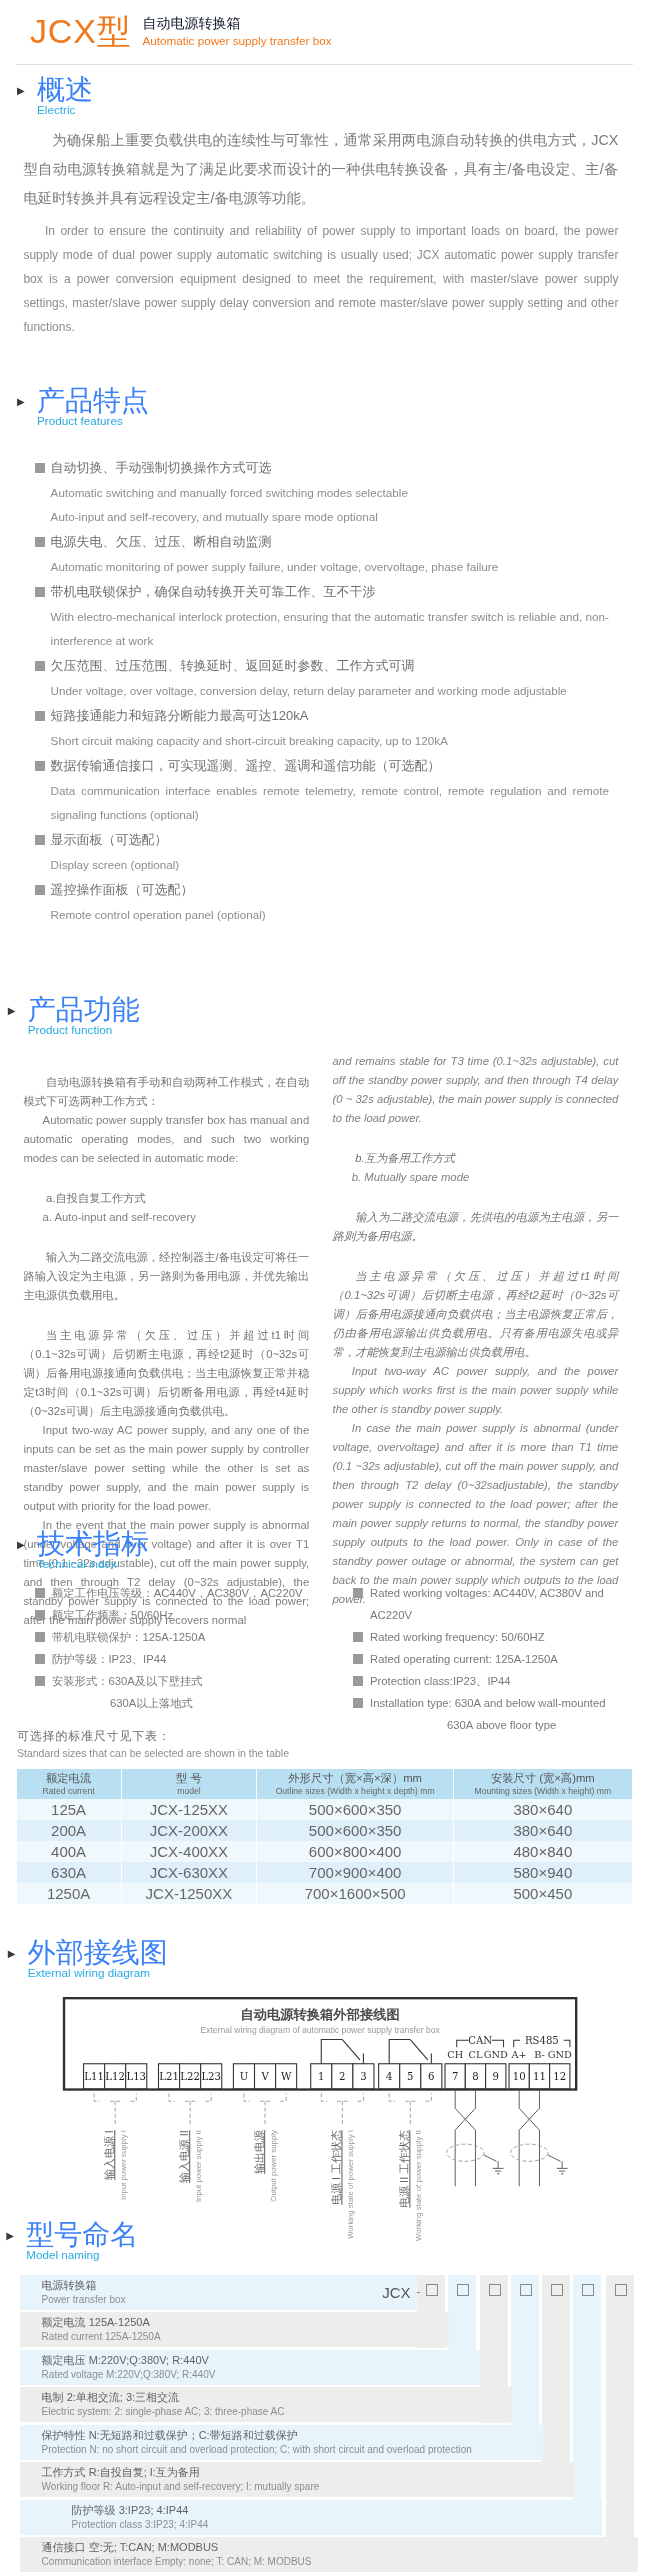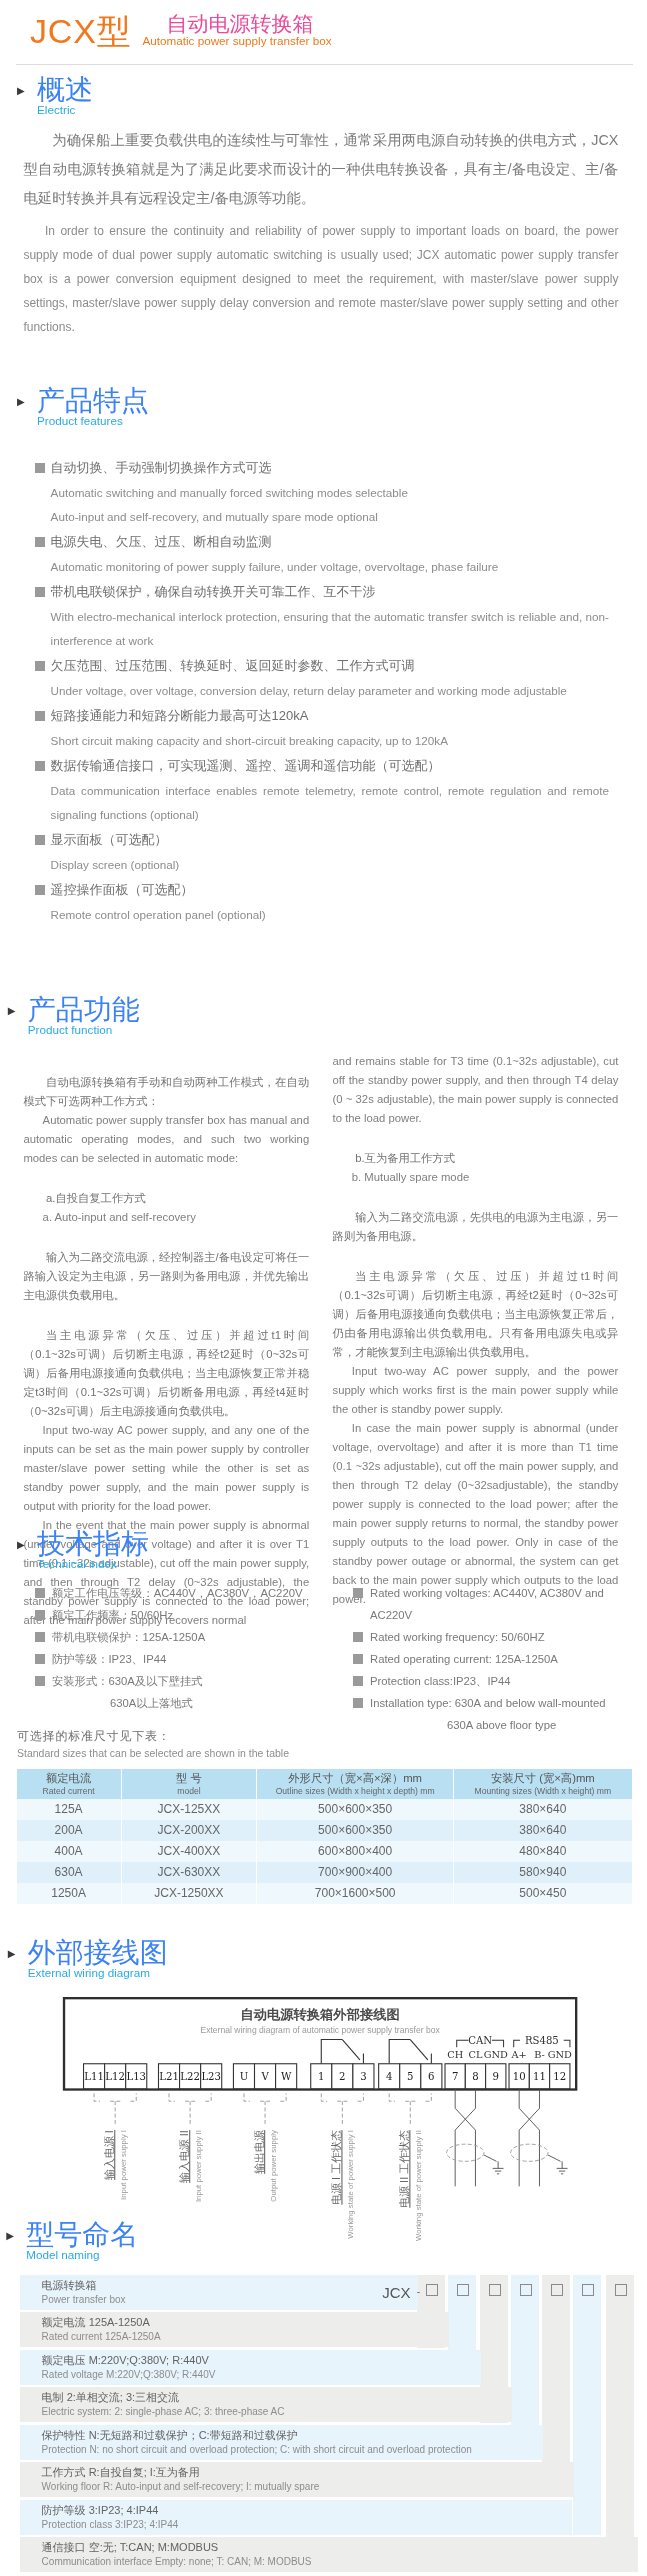--- a/index.html
+++ b/index.html
@@ -3,21 +3,21 @@
 <meta charset="utf-8">
 <style>
   html,body{margin:0;padding:0;background:#fff;}
   body{font-family:"Liberation Sans",sans-serif;color:#777;}
   #page{position:relative;width:648px;height:2576px;background:#fff;overflow:hidden;}
 
   
   .hdr{position:absolute;top:12.5px;left:30px;display:flex;align-items:flex-start;}
   .hdr-model{font-size:34px;line-height:37px;color:#F0791E;letter-spacing:0.8px;}
   .hdr-titles{margin-left:11px;margin-top:1.6px;}
-  .hdr-cn{font-size:21px;color:#ec4899;line-height:19px;margin-left:24px;}
+  .hdr-cn{font-size:14px;color:#0f172a;line-height:19px;}
   .hdr-en{font-size:11.7px;color:#F0791E;line-height:15.6px;}
   .divider{position:absolute;top:64px;left:15.6px;width:617px;height:0.8px;background:#dcdcdc;}
 
   
   .sec{position:absolute;left:17px;}
   .sec .arrow{position:absolute;left:0;top:7px;font-size:10px;color:#3a3a3a;}
   .sec .h-cn{margin-left:20px;font-size:28px;line-height:23.4px;color:#3b82f6;}
   .sec .h-en{margin-left:20px;font-size:11.7px;line-height:17px;color:#2AABE3;}
 
   .para-cn{position:absolute;left:23.4px;width:595px;font-size:14.4px;line-height:29px;color:#7b7b7b;text-align:justify;text-indent:2em;margin:0;}
@@ -25,40 +25,40 @@
 
   
   .feats{position:absolute;top:455px;left:35px;width:574px;}
   .feat-cn{position:relative;font-size:13px;line-height:26px;color:#6f6f6f;padding-left:15.6px;}
   .feat-cn .sq{position:absolute;left:0;top:7.8px;width:10px;height:10px;background:#9a9a9a;}
   .feat-en{font-size:11.7px;line-height:24px;color:#8d8d8d;padding-left:15.6px;text-align:justify;}
 
   
   .func-cols{position:absolute;top:1052px;left:23.4px;width:595px;display:flex;}
   .func-col{width:286px;}
-  .func-col+.func-col{margin-left:23.4px;}
+  .func-col+.func-col{margin-left:23.4px;font-style:italic;}
   .func-col p{margin:0;font-size:11.3px;line-height:19px;color:#808080;text-align:justify;}
   .func-col p.cn{color:#737373;text-indent:2em;margin-top:21px;}
   .func-col p.en{text-indent:1.7em;}
   .func-col p.noind{text-indent:0;}
 
   
   .tech-list{position:absolute;width:306px;}
   .tech-item{position:relative;font-size:11.3px;line-height:22px;color:#7a7a7a;padding-left:17px;}
   .tech-item .sq{position:absolute;left:0;top:6.2px;width:10px;height:10px;background:#9a9a9a;}
   .tech-extra{font-size:11.3px;line-height:22px;color:#7a7a7a;padding-left:75px;}
 
   
   .tbl-intro-cn{position:absolute;top:1728px;left:17px;font-size:12px;color:#6e6e6e;letter-spacing:0.8px;}
   .tbl-intro-en{position:absolute;top:1747px;left:17px;font-size:10.5px;color:#8d8d8d;}
   table.sizes{position:absolute;top:1769px;left:15.6px;width:617px;border-collapse:separate;border-spacing:1.6px 0.8px;}
   table.sizes th{background:#B9E0F2;font-weight:normal;padding:2.3px 1.6px;}
   table.sizes th .th-cn{font-size:11.3px;color:#555;}
   table.sizes th .th-en{font-size:8.6px;color:#666;}
-  table.sizes td{font-size:12px;color:#666;text-align:center;height:19px;}
+  table.sizes td{font-size:15px;color:#666;text-align:center;height:19px;}
   table.sizes tr.odd td{background:#EFF8FD;}
   table.sizes tr.even td{background:#DFF0FA;}
 
   
   #wiring-svg{position:absolute;top:1991px;left:0;}
 
   
   .naming{position:absolute;top:2275px;left:15.6px;width:621px;height:298px;}
   .nm-strip{position:absolute;top:0;}
   .nm-row{position:absolute;left:4px;height:35px;}
@@ -436,21 +436,21 @@
         <div class="r-en">Electric system:  2: single-phase AC; 3: three-phase AC</div>
       </div>
     <div class="nm-row bg-blue" style="top:150px;width:523px;">
         <div class="r-cn">保护特性  N:无短路和过载保护；C:带短路和过载保护</div>
         <div class="r-en">Protection  N: no short circuit and overload protection; C: with short circuit and overload protection</div>
       </div>
     <div class="nm-row bg-gray" style="top:187px;width:554px;">
         <div class="r-cn">工作方式  R:自投自复;  I:互为备用</div>
         <div class="r-en">Working floor  R: Auto-input and self-recovery; I: mutually spare</div>
       </div>
-    <div class="nm-row bg-blue" style="top:225px;width:552px;">
+    <div class="nm-row bg-blue" style="top:225px;width:552px;padding-left:30px;">
         <div class="r-cn">防护等级  3:IP23;  4:IP44</div>
         <div class="r-en">Protection class  3:IP23;  4:IP44</div>
       </div>
     <div class="nm-row bg-gray" style="top:262px;width:618px;">
         <div class="r-cn">通信接口  空:无;  T:CAN;  M:MODBUS</div>
         <div class="r-en">Communication interface  Empty: none; T: CAN; M: MODBUS</div>
       </div>
 
     <div class="nm-prefix">JCX</div>
     <div class="nm-dash" style="left:401px;">-</div>

